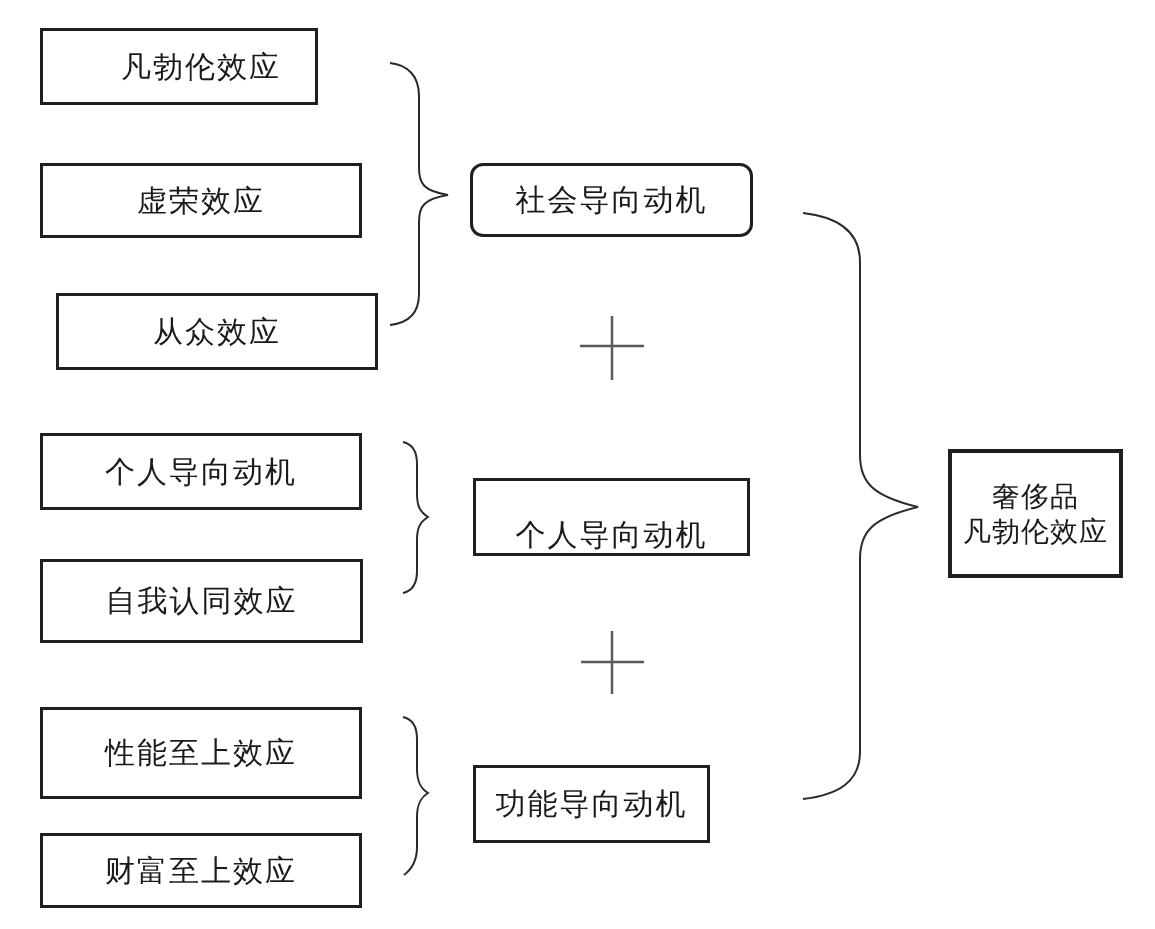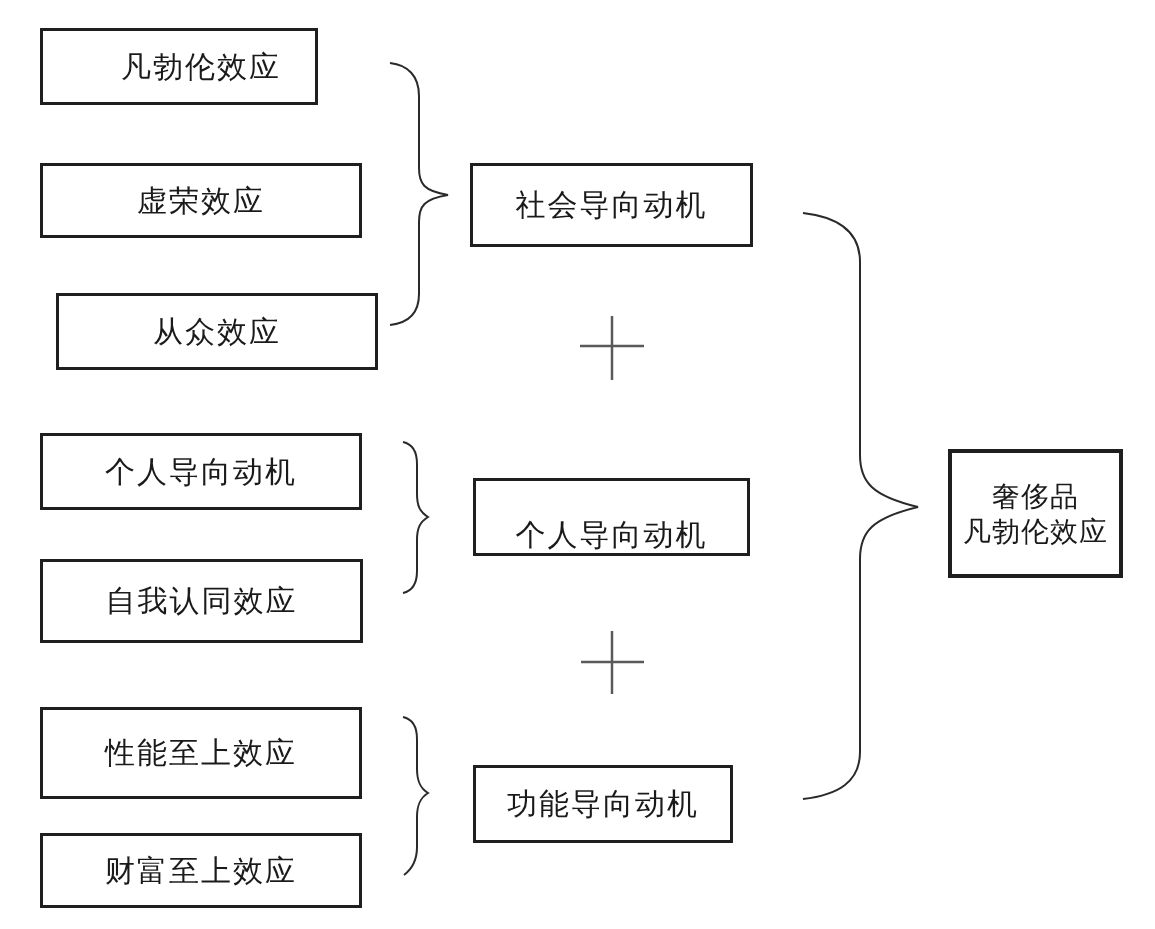--- a/index.html
+++ b/index.html
@@ -41,23 +41,23 @@
   }
   
   .b-veblen      { left: 40px;  top: 28px;  width: 278px; height: 77px; padding-left: 44px; }
   .b-vanity      { left: 40px;  top: 163px; width: 322px; height: 75px; }
   .b-bandwagon   { left: 56px;  top: 293px; width: 322px; height: 77px; text-align: center; }
   .b-hedonism    { left: 40px;  top: 433px; width: 322px; height: 77px; }
   .b-selfid      { left: 40px;  top: 559px; width: 323px; height: 84px; }
   .b-performance { left: 40px;  top: 707px; width: 322px; height: 92px; }
   .b-wealth      { left: 40px;  top: 833px; width: 322px; height: 75px; font-family: Liberation Serif, serif; }
   
-  .b-social      { left: 470px; top: 163px; width: 283px; height: 84px; }
+  .b-social      { left: 470px; top: 163px; width: 283px; height: 74px; border-radius: 13px; }
   .b-personal    { left: 473px; top: 478px; width: 277px; height: 78px; align-items: flex-end; }
-  .b-functional  { left: 473px; top: 765px; width: 260px; height: 78px; }
+  .b-functional  { left: 473px; top: 765px; width: 237px; height: 78px; }
   
   .b-result      { left: 948px; top: 449px; width: 175px; height: 129px; font-size: 28px; letter-spacing: 1px; }
   .b-result .line { display: block; }
 </style>
 </head>
 <body>
 
 <div class="canvas">
 
   <svg class="svg-layer" viewBox="0 0 1155 929">

